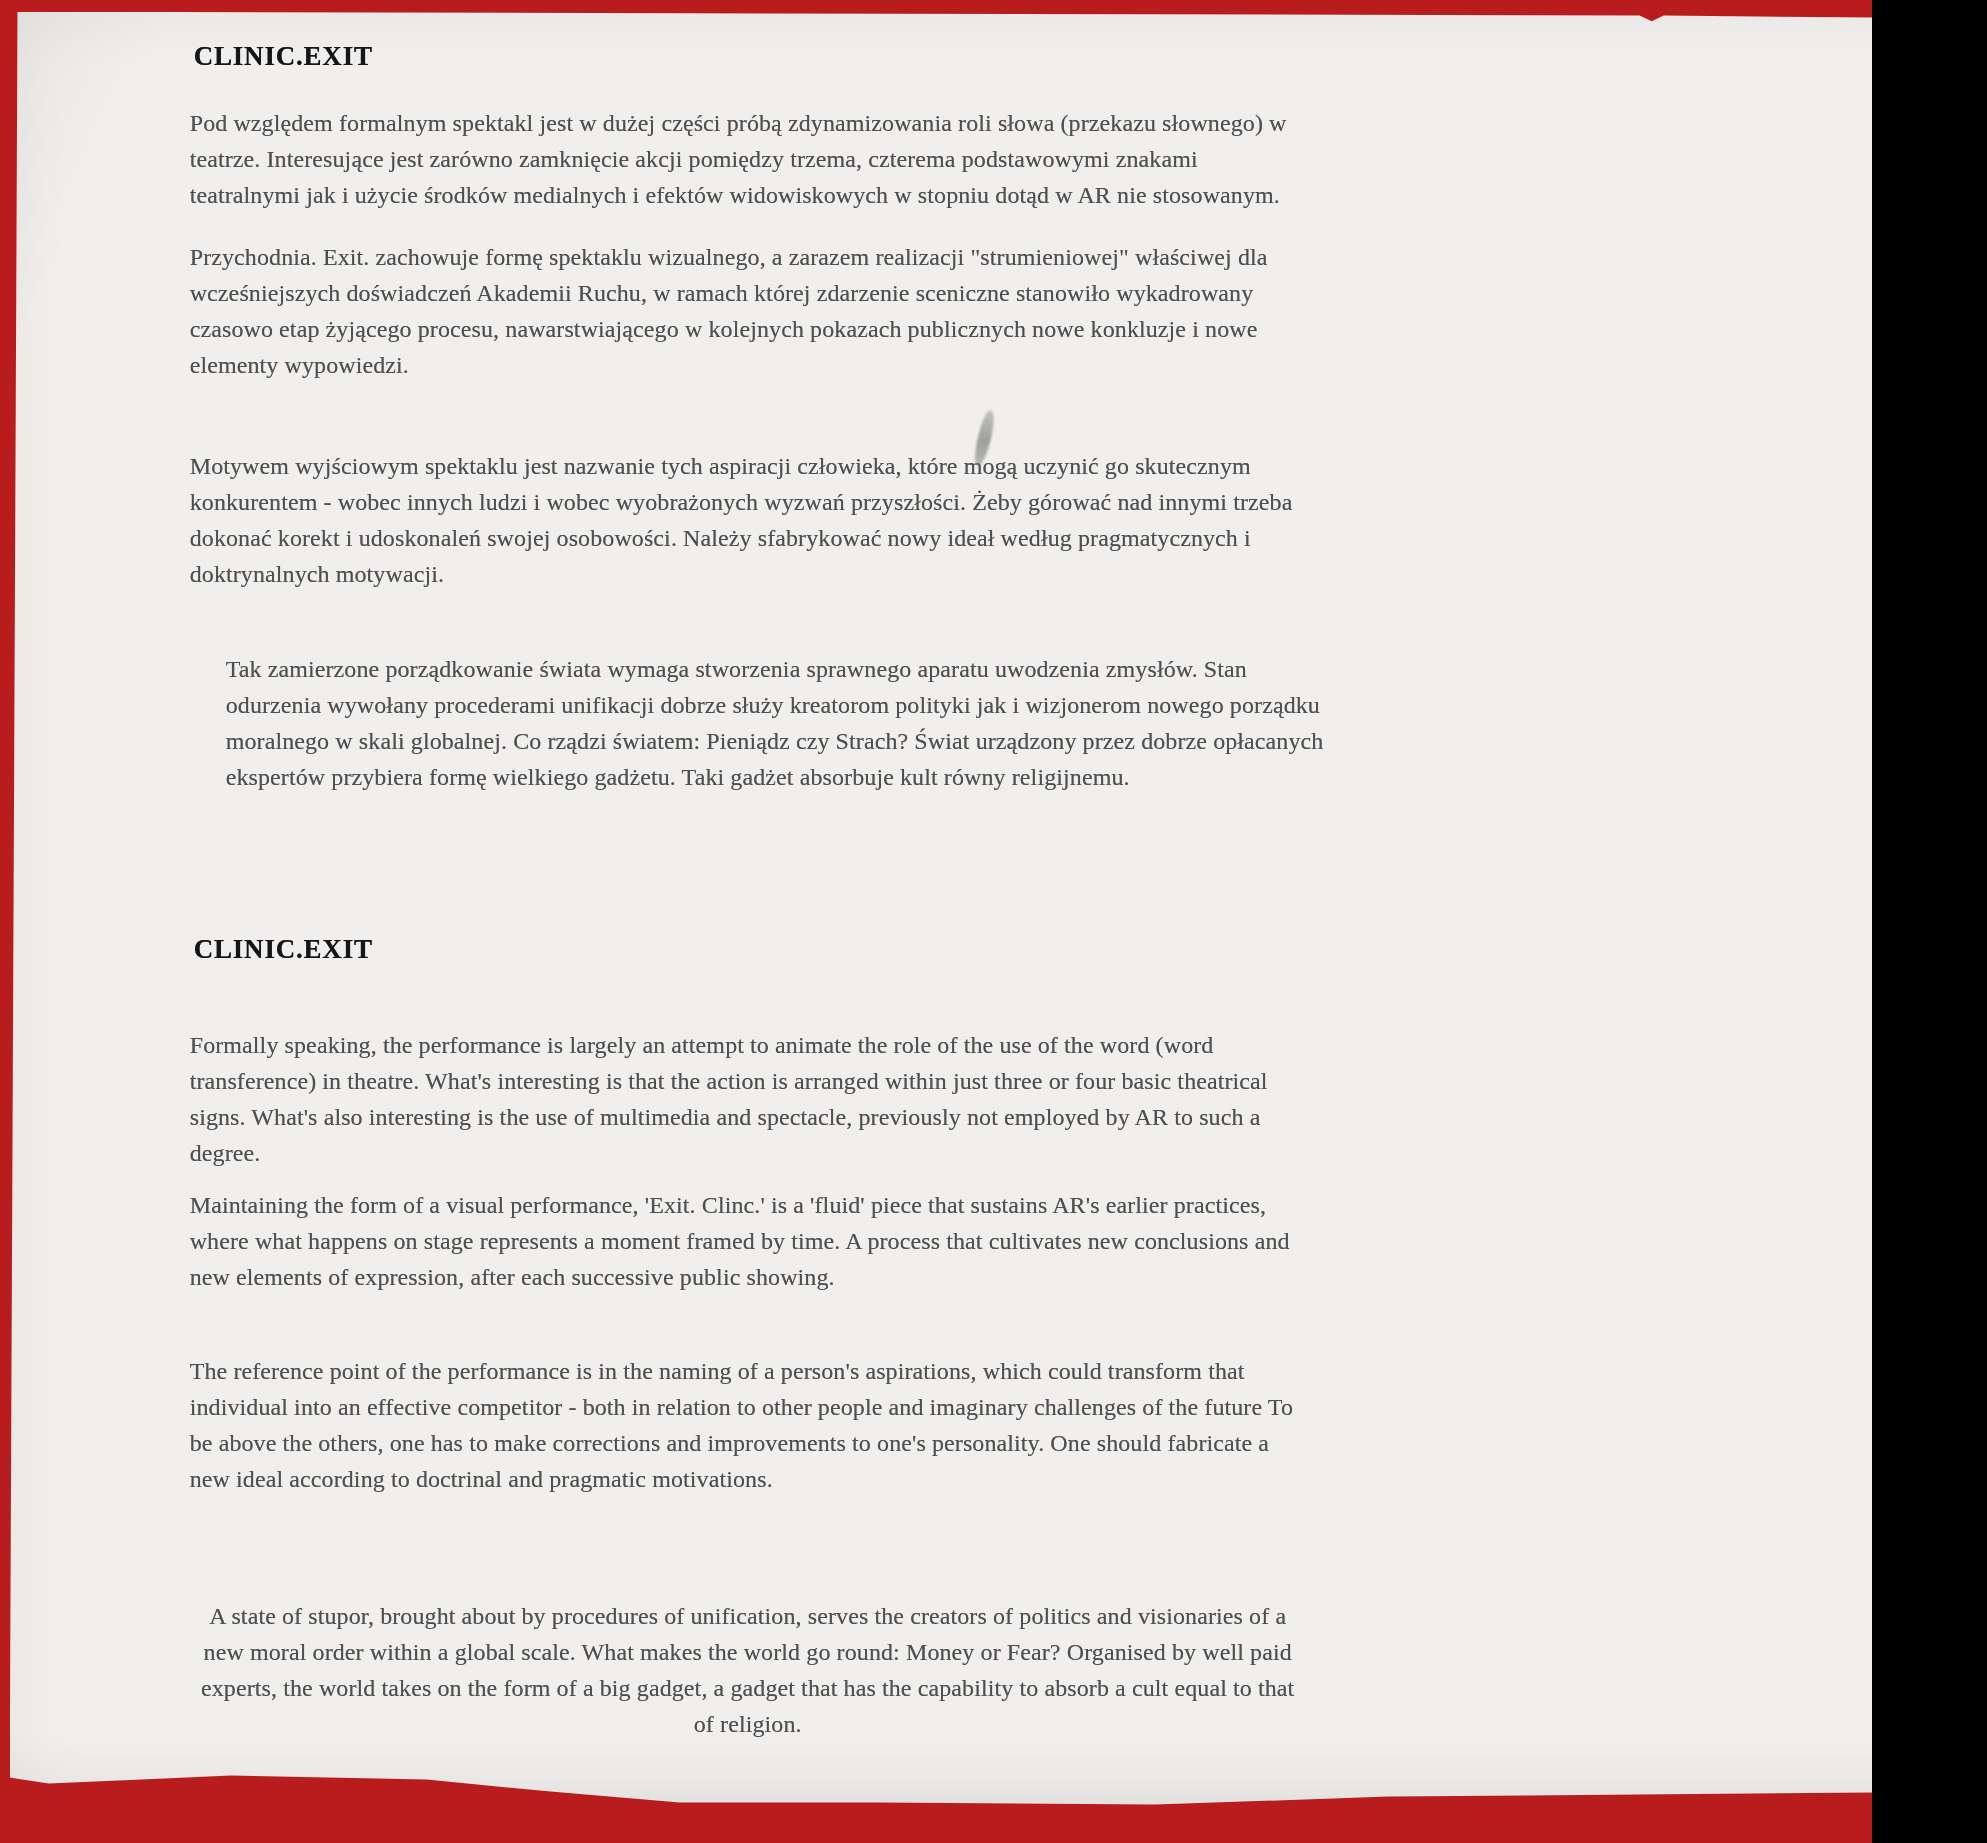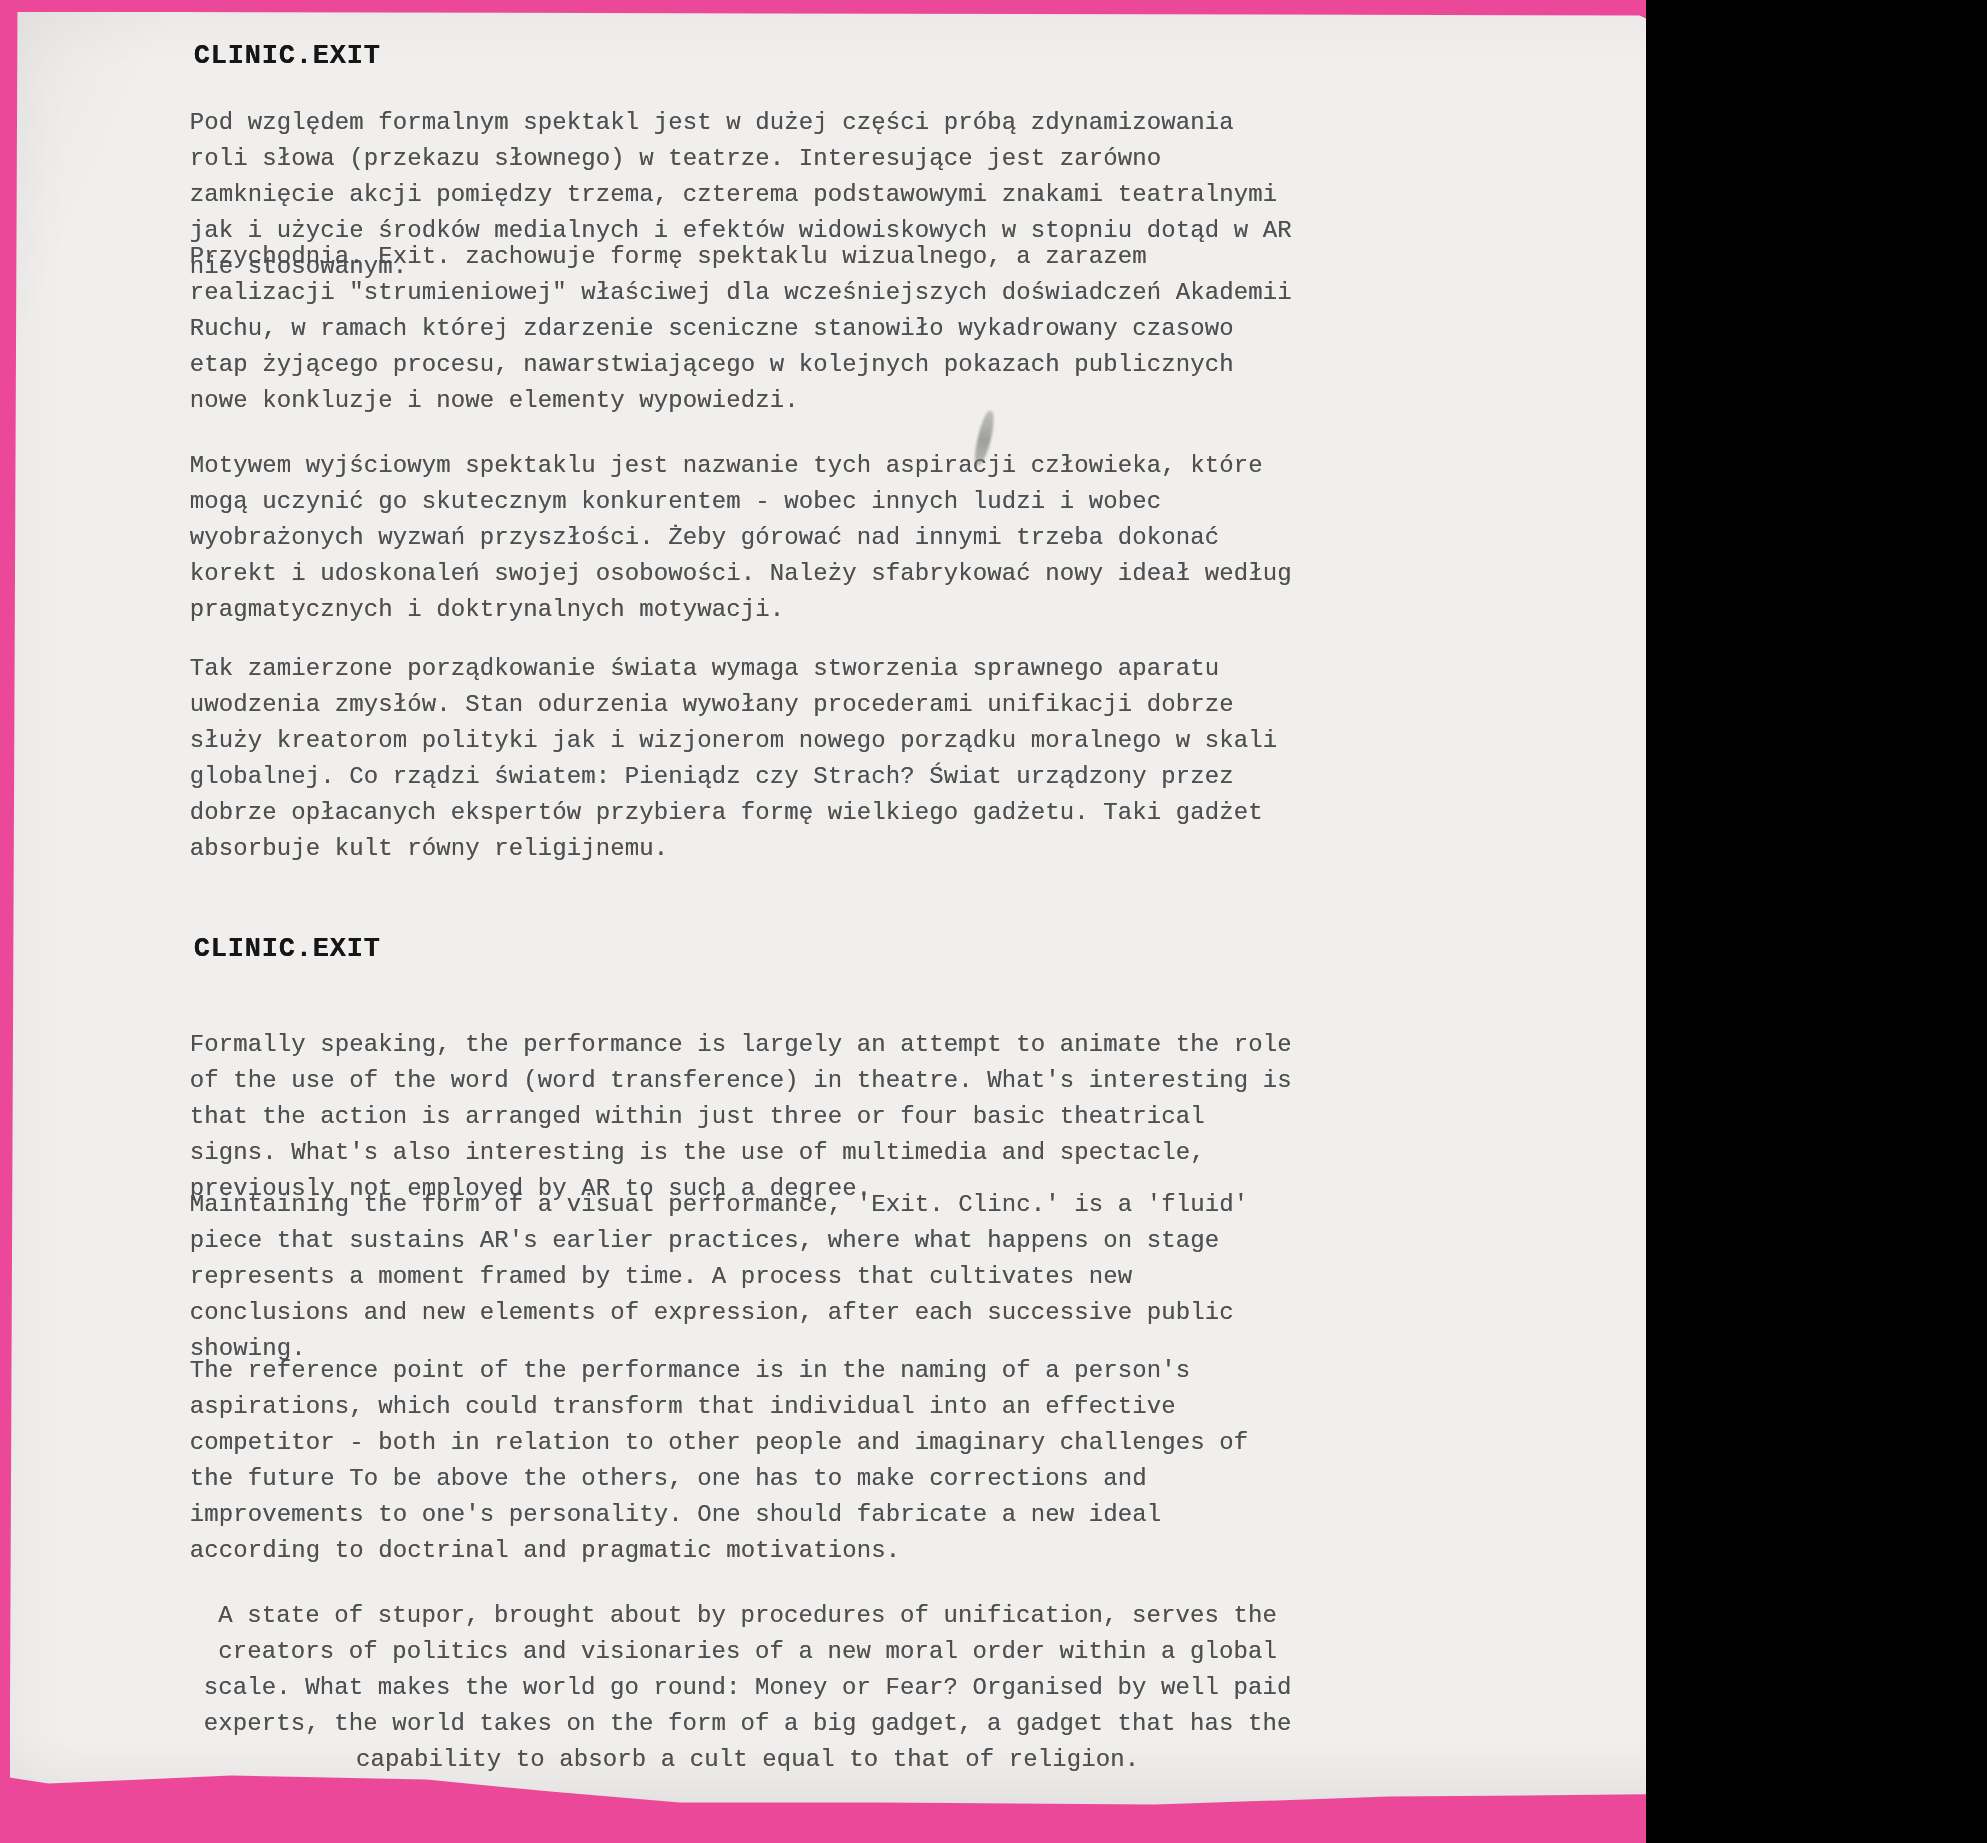--- a/index.html
+++ b/index.html
@@ -1,21 +1,21 @@
 <!DOCTYPE html>
 <html><head>
 <meta charset="utf-8">
 <style>
   html,body{margin:0;padding:0;background:#000;}
   .canvas{
     position:relative;
-    width:1646px;height:1844px;
-    background:#ec4899;
+    width:1872px;height:1844px;
+    background:#b91c1c;
     overflow:hidden;
-    font-family:Liberation Mono, monospace;
+    font-family:Liberation Serif, serif;
   }
   .paper{
     position:absolute;
     left:9.7px;top:11.6px;
     width:1954px;height:1793px;
     background:
       linear-gradient(115deg, rgba(0,0,0,0.035) 0%, rgba(0,0,0,0) 6%),
       linear-gradient(0deg, rgba(0,0,0,0.03) 0%, rgba(0,0,0,0) 4%),
       #f0efed;
     clip-path: polygon(
@@ -44,21 +44,21 @@
     font-size:24px;
     line-height:36px;
     color:#4f4f4f;
     text-shadow:0 0 0.5px rgba(70,70,70,0.55);
     letter-spacing:0.1px;
   }
   .h1{top:29px;}
   .p-pl-1{top:93px;}
   .p-pl-2{top:227px;}
   .p-pl-3{top:436px;}
-  .p-pl-4{top:639px;}
+  .p-pl-4{top:639px;margin-left:36px;}
   .h2{top:922px;}
   .p-en-1{top:1015px;}
   .p-en-2{top:1175px;}
   .p-en-3{top:1341px;}
   .p-en-4{top:1523px;}
   .p-en-5{top:1586px;text-align:center;}
   .smudge{
     position:absolute;
     left:968px;top:398px;
     width:12.6px;height:56px;

